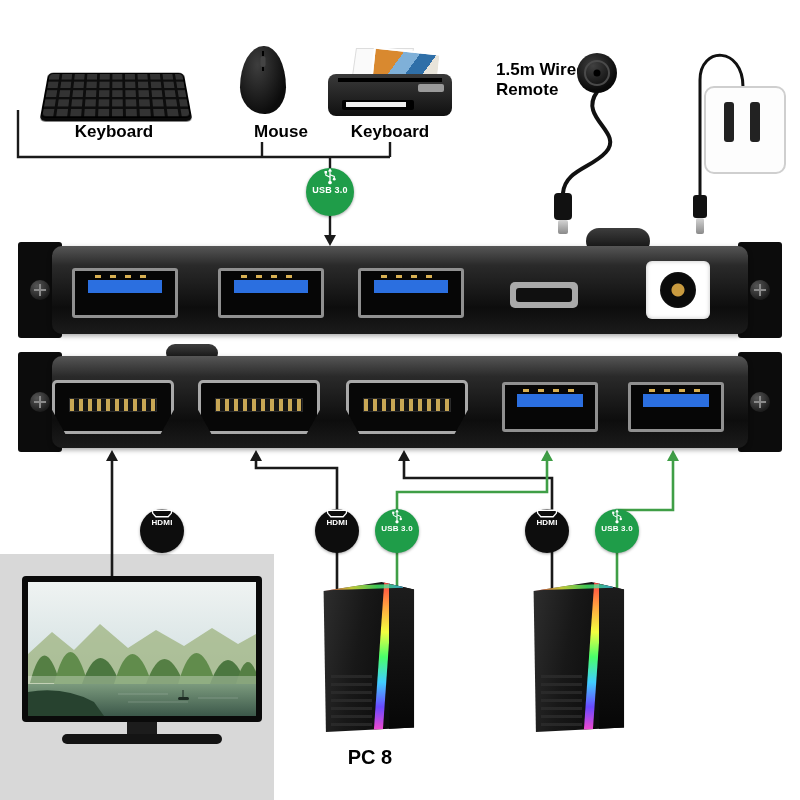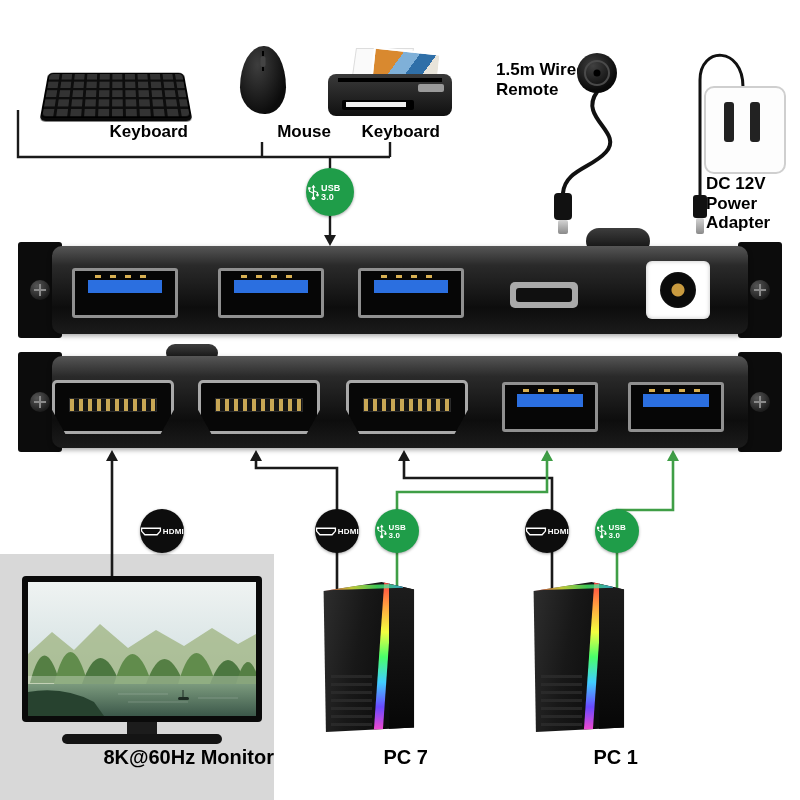--- a/index.html
+++ b/index.html
@@ -1,19 +1,19 @@
 <!DOCTYPE html>
 <html><head>
 <meta charset="utf-8">
 <style>
   html,body{margin:0;padding:0;background:#fff;font-family:"Liberation Sans",sans-serif;}
   #canvas{position:relative;width:800px;height:800px;background:#fff;overflow:hidden;}
   .abs{position:absolute;}
   .label{font-weight:bold;color:#000;font-size:17px;line-height:1.15;}
-  .label-center{text-align:right;}
+  .label-center{text-align:center;}
   .label-big{font-size:20px;}
 
   
   .device-body{position:absolute;background:linear-gradient(180deg,#565656 0,#2a2a2a 22%,#0d0d0d 70%,#1b1b1b 100%);border-radius:10px;box-shadow:0 2px 5px rgba(0,0,0,.35);}
   .device-ear{position:absolute;background:#0c0c0c;border-radius:3px;}
   .screw{position:absolute;width:20px;height:20px;border-radius:50%;background:radial-gradient(circle at 35% 30%,#565656,#1d1d1d 72%);}
   .screw::before,.screw::after{content:"";position:absolute;background:#8a8a8a;left:50%;top:50%;}
   .screw::before{width:12px;height:2px;transform:translate(-50%,-50%);}
   .screw::after{width:2px;height:12px;transform:translate(-50%,-50%);}
   .knob{position:absolute;background:linear-gradient(#3d3d3d,#0b0b0b);border-radius:13px;}
@@ -23,21 +23,21 @@
   .usb-pins{position:absolute;left:20%;right:20%;top:8%;height:9%;background:repeating-linear-gradient(90deg,#d8b052 0 6px,transparent 6px 15px);}
   .usb-tongue{position:absolute;left:13%;right:13%;top:21%;height:30%;background:#2b6fe0;}
   .hdmi-port{position:absolute;border:3px solid #a9a9a9;background:#070707;clip-path:polygon(0 0,100% 0,100% 55%,89% 100%,11% 100%,0 55%);border-radius:5px;}
   .hdmi-slot{position:absolute;left:12%;right:12%;top:32%;height:24%;background:repeating-linear-gradient(90deg,#c8a755 0 4px,#151515 4px 9px);border:1px solid #2a2a2a;}
   .small-port{position:absolute;background:#a9a9a9;border-radius:5px;}
   .small-port-slot{position:absolute;left:6px;right:6px;top:6px;bottom:6px;background:#101010;border-radius:3px;}
   .dc-box{position:absolute;background:#fff;border-radius:6px;display:flex;align-items:center;justify-content:center;box-shadow:inset 0 0 4px rgba(0,0,0,.25);}
   .dc-ring{width:36px;height:36px;border-radius:50%;background:radial-gradient(circle,#c89a3f 0 6px,#0a0a0a 7px 62%,#2a2a2a 100%);}
 
   
-  .badge{position:absolute;border-radius:50%;display:flex;align-items:center;justify-content:space-between;color:#fff;box-shadow:0 1px 3px rgba(0,0,0,.35);}
+  .badge{position:absolute;border-radius:50%;display:flex;flex-direction:column;align-items:center;justify-content:flex-start;color:#fff;box-shadow:0 1px 3px rgba(0,0,0,.35);}
   .badge-label{font-size:8px;font-weight:bold;line-height:1;margin-top:1px;letter-spacing:.2px;}
   .badge-top .badge-label{font-size:9px;}
 
   
   .green-stroke{stroke:#3f9e46;}
   .green-fill{fill:#3f9e46;}
 
   
   .keyboard{position:absolute;background:#1a1a1a;border:2px solid #000;border-radius:6px;
     background-image:repeating-linear-gradient(90deg,transparent 0 11px,#0d0d0d 11px 14px),repeating-linear-gradient(0deg,#333 0 9px,#0d0d0d 9px 12px);
@@ -119,21 +119,20 @@
     <div class="remote-dot"></div>
   </div>
   <div class="abs" style="left:554px;top:193px;width:18px;height:27px;background:#111;border-radius:4px;"></div>
   <div class="abs" style="left:558px;top:220px;width:10px;height:14px;background:linear-gradient(#d4d4d4,#8a8a8a);border-radius:2px;"></div>
 
   <div class="abs" style="left:704px;top:86px;width:78px;height:84px;background:#fdfdfd;border:2px solid #cfcfcf;border-radius:10px;"></div>
   <div class="abs" style="left:724px;top:102px;width:10px;height:40px;background:#222;border-radius:3px;"></div>
   <div class="abs" style="left:750px;top:102px;width:10px;height:40px;background:#222;border-radius:3px;"></div>
   <div class="abs" style="left:693px;top:195px;width:14px;height:23px;background:#111;border-radius:3px;"></div>
   <div class="abs" style="left:696px;top:218px;width:8px;height:16px;background:linear-gradient(#d4d4d4,#8a8a8a);border-radius:2px;"></div>
-  <div class="abs label" style="left:706px;top:174px;width:92px;">DC 12V Power Adapter</div>
 
   <div class="badge badge-top" style="left: 306px; top: 168px; width: 48px; height: 48px; background: rgb(31, 157, 73);">
     <svg viewBox="0 0 22 24" width="16" height="17">
       <path d="M11 3 V19" stroke="#fff" stroke-width="1.8" fill="none"></path>
       <path d="M11 0.5 L8 5 H14 Z" fill="#fff"></path>
       <path d="M11 13 L5 10 V7.5" stroke="#fff" stroke-width="1.6" fill="none"></path>
       <rect x="3.2" y="4.2" width="3.6" height="3.6" fill="#fff"></rect>
       <path d="M11 9.5 L17 12 V14.5" stroke="#fff" stroke-width="1.6" fill="none"></path>
       <circle cx="17" cy="15.8" r="2" fill="#fff"></circle>
       <circle cx="11" cy="20.5" r="2.6" fill="#fff"></circle>
@@ -263,35 +262,33 @@
       <rect y="94" width="228" height="12" fill="#ffffff" opacity="0.3"></rect>
       <rect y="102" width="228" height="32" fill="url(#water)"></rect>
       <path d="M90 112 H140 M100 120 H160 M170 116 H210" stroke="#ffffff" stroke-width="1" opacity="0.18"></path>
       <path d="M0 134 V110 Q36 104 66 120 L76 134 Z" fill="#27422f"></path>
       <path d="M155 108 V115" stroke="#1d2b22" stroke-width="1"></path>
       <rect x="150" y="115" width="11" height="3" rx="1.5" fill="#1d2b22"></rect>
     </svg>
   </div>
   <div class="abs" style="left:127px;top:722px;width:30px;height:14px;background:#1c1c1c;"></div>
   <div class="abs" style="left:62px;top:734px;width:160px;height:10px;background:#141414;border-radius:5px;"></div>
-  <div class="abs label label-big label-center" style="left:10px;top:746px;width:264px;">8K@60Hz Monitor</div>
 
   <div class="abs" style="left:312px;top:582px;width:116px;height:150px;">
     <div class="tower-shape">
       <div class="rgb-strip"></div>
       <div class="front-panel"></div>
       <div class="vents"></div>
       <div class="top-glow"></div>
     </div>
   </div>
-  <div class="abs label label-big label-center" style="left:312px;top:746px;width:116px;">PC 7</div>
+  <div class="abs label label-big label-center" style="left:312px;top:746px;width:116px;">PC 8</div>
 
   <div class="abs" style="left:522px;top:582px;width:116px;height:150px;">
     <div class="tower-shape">
       <div class="rgb-strip"></div>
       <div class="front-panel"></div>
       <div class="vents"></div>
       <div class="top-glow"></div>
     </div>
   </div>
-  <div class="abs label label-big label-center" style="left:522px;top:746px;width:116px;">PC 1</div>
 
 </div>
 
 </body></html>

